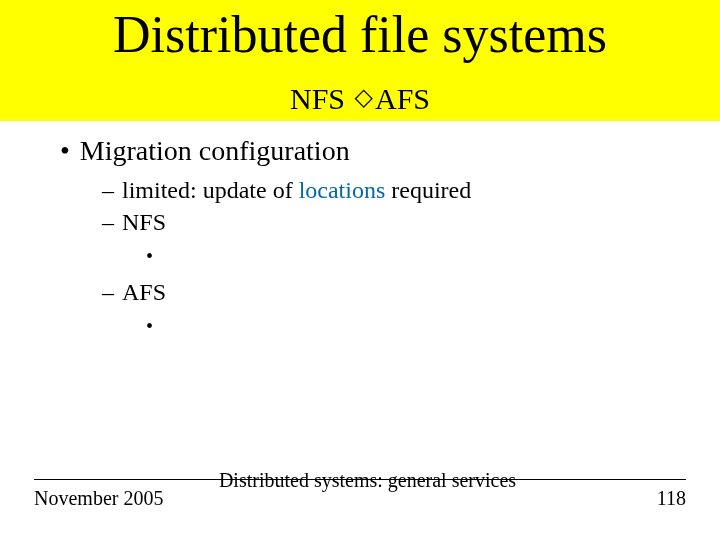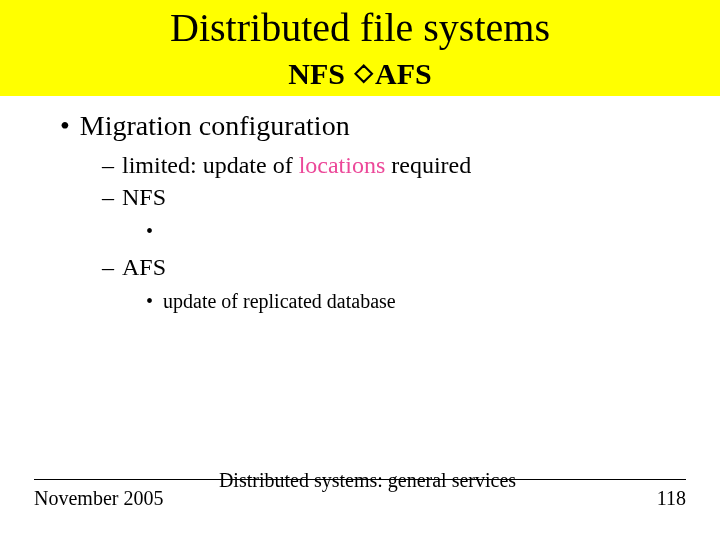--- a/index.html
+++ b/index.html
@@ -12,28 +12,27 @@
     position: relative;
     overflow: hidden;
   }
   .title-band {
     background: #ffff00;
     width: 100%;
     padding: 6px 0 4px 0;
     text-align: center;
   }
   .title-main {
-    font-size: 40px;
+    font-size: 52px;
     line-height: 1.1;
   }
   .title-sub {
     font-size: 30px;
     line-height: 1.2;
-    margin-top: 6px;
-    font-weight: bold;
+    margin-top: 18px;
   }
   .diamond {
     font-size: 24px;
     position: relative;
     top: -4px;
     padding: 0 2px;
   }
   .content {
     padding: 10px 60px 0 60px;
   }
@@ -50,21 +49,21 @@
     line-height: 1.25;
   }
   .lvl2 .dash { margin-right: 8px; }
   .lvl3 {
     font-size: 20px;
     margin: 6px 0 8px 86px;
     display: flex;
     line-height: 1.3;
   }
   .lvl3 .bullet { margin-right: 10px; }
-  .red { color: #ec4899; }
+  .red { color: #0369a1; }
   .footer-rule {
     position: absolute;
     left: 34px;
     right: 34px;
     bottom: 60px;
     border-top: 1.5px solid #000;
   }
   .footer {
     position: absolute;
     left: 34px;
@@ -111,21 +110,20 @@
     <span class="bullet">•</span>
   </div>
 
   <div class="lvl2">
     <span class="dash">–</span>
     <span>AFS</span>
   </div>
 
   <div class="lvl3">
     <span class="bullet">•</span>
-    <span>update of replicated database</span>
   </div>
 
 </div>
 
 <div class="footer-rule"></div>
 
 <div class="footer">
   <span>November 2005</span>
   <span class="center">Distributed systems: general services</span>
   <span class="right">118</span>

